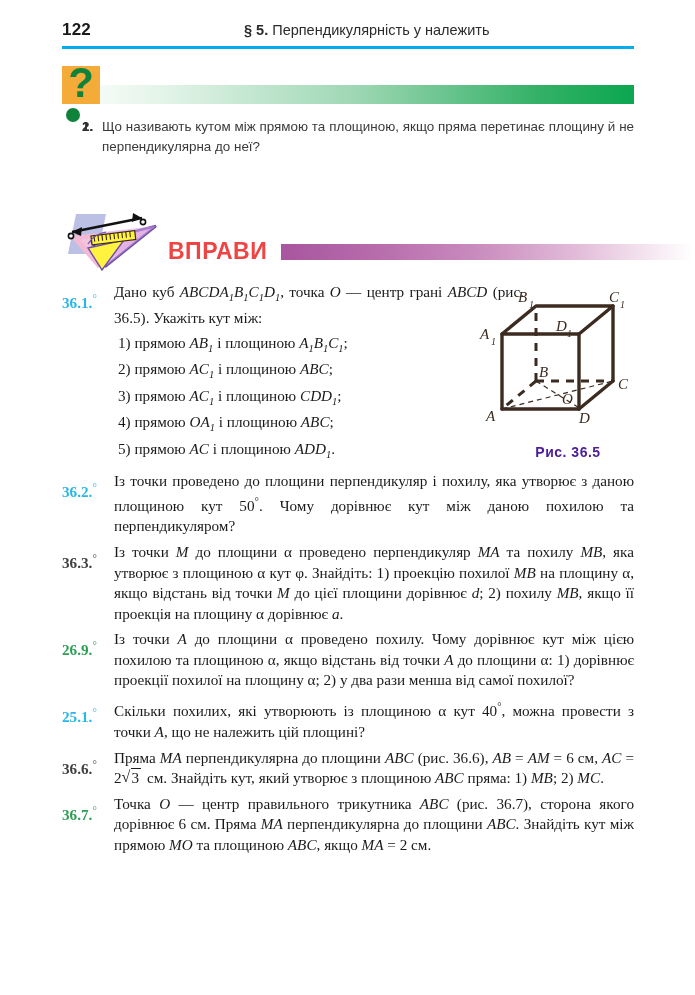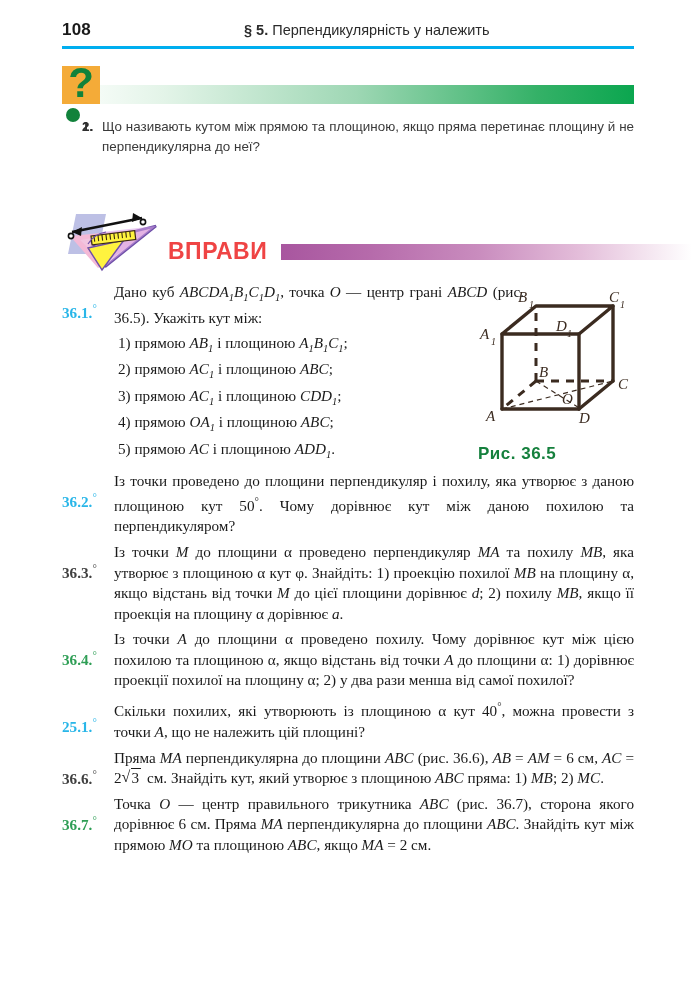--- a/index.html
+++ b/index.html
@@ -163,21 +163,21 @@
   .ex {
     position: relative;
     padding-left: 52px;
     margin-bottom: 5.5px;
     text-align: justify;
     text-justify: inter-word;
   }
   .ex-label {
     position: absolute;
     left: 0;
-    top: 16px;
+    top: 6px;
     font-weight: bold;
     font-size: 15.2px;
     white-space: nowrap;
   }
   .ex-label .deg {
     font-size: 11px;
     vertical-align: super;
     font-weight: normal;
   }
   .c-cyan  { color: #29b6e8; }
@@ -228,33 +228,33 @@
     left: 478px;
     top: 276px;
     width: 180px;
     height: 195px;
   }
   .fig-caption {
     position: absolute;
     left: 0;
     top: 168px;
     width: 180px;
-    text-align: left;
-    font-family: "Liberation Sans", sans-serif;
-    font-size: 17px;
-    font-weight: bold;
-    color: #15803d;
+    text-align: center;
+    font-family: "Liberation Sans", sans-serif;
+    font-size: 14px;
+    font-weight: bold;
+    color: #4c1d95;
     letter-spacing: .5px;
   }
 </style>
 </head>
 <body>
 
 <div class="page-header">
-  <div class="page-number">108</div>
+  <div class="page-number">122</div>
   <div class="header-title">
     <span class="sec">§ 5.</span>
     <span>Перпендикулярність у належить</span>
   </div>
 </div>
 <div class="header-rule"></div>
 
 <div class="q-icon">
   <div class="qmark">?</div>
 </div>
@@ -367,21 +367,21 @@
     <span class="ex-label c-cyan"><span>36.2.</span><span class="deg">°</span></span>
     <span class="ex-body">Із точки проведено до площини перпендикуляр і похилу, яка утворює з даною площиною кут 50<span class="sup-deg">°</span>. Чому дорівнює кут між даною похилою та перпендикуляром?</span>
   </div>
 
   <div class="ex">
     <span class="ex-label c-black"><span>36.3.</span><span class="deg">°</span></span>
     <span class="ex-body">Із точки <i>M</i> до площини α проведено перпендикуляр <i>MA</i> та похилу <i>MB</i>, яка утворює з площиною α кут φ. Знайдіть: 1) проекцію похилої <i>MB</i> на площину α, якщо відстань від точки <i>M</i> до цієї площини дорівнює <i>d</i>; 2) похилу <i>MB</i>, якщо її проекція на площину α дорівнює <i>a</i>.</span>
   </div>
 
   <div class="ex">
-    <span class="ex-label c-green"><span>36.4.</span><span class="deg">°</span></span>
+    <span class="ex-label c-green"><span>26.9.</span><span class="deg">°</span></span>
     <span class="ex-body">Із точки <i>A</i> до площини α проведено похилу. Чому дорівнює кут між цією похилою та площиною α, якщо відстань від точки <i>A</i> до площини α: 1) дорівнює проекції похилої на площину α; 2) у два рази менша від самої похилої?</span>
   </div>
 
   <div class="ex">
     <span class="ex-label c-cyan"><span>25.1.</span><span class="deg">°</span></span>
     <span class="ex-body">Скільки похилих, які утворюють із площиною α кут 40<span class="sup-deg">°</span>, можна провести з точки <i>A</i>, що не належить цій площині?</span>
   </div>
 
   <div class="ex">
     <span class="ex-label c-black"><span>36.6.</span><span class="deg">°</span></span>

